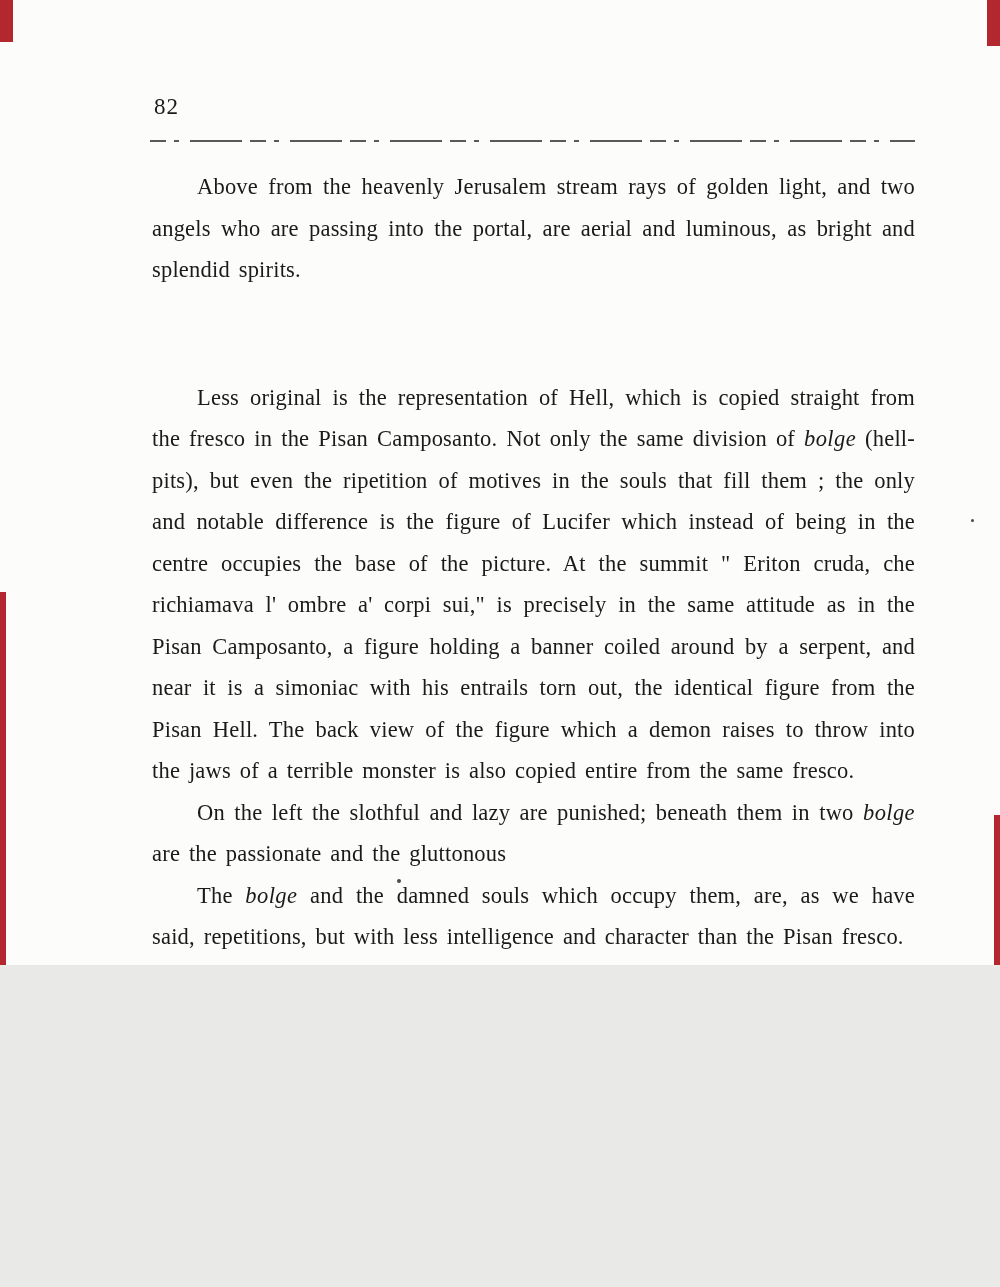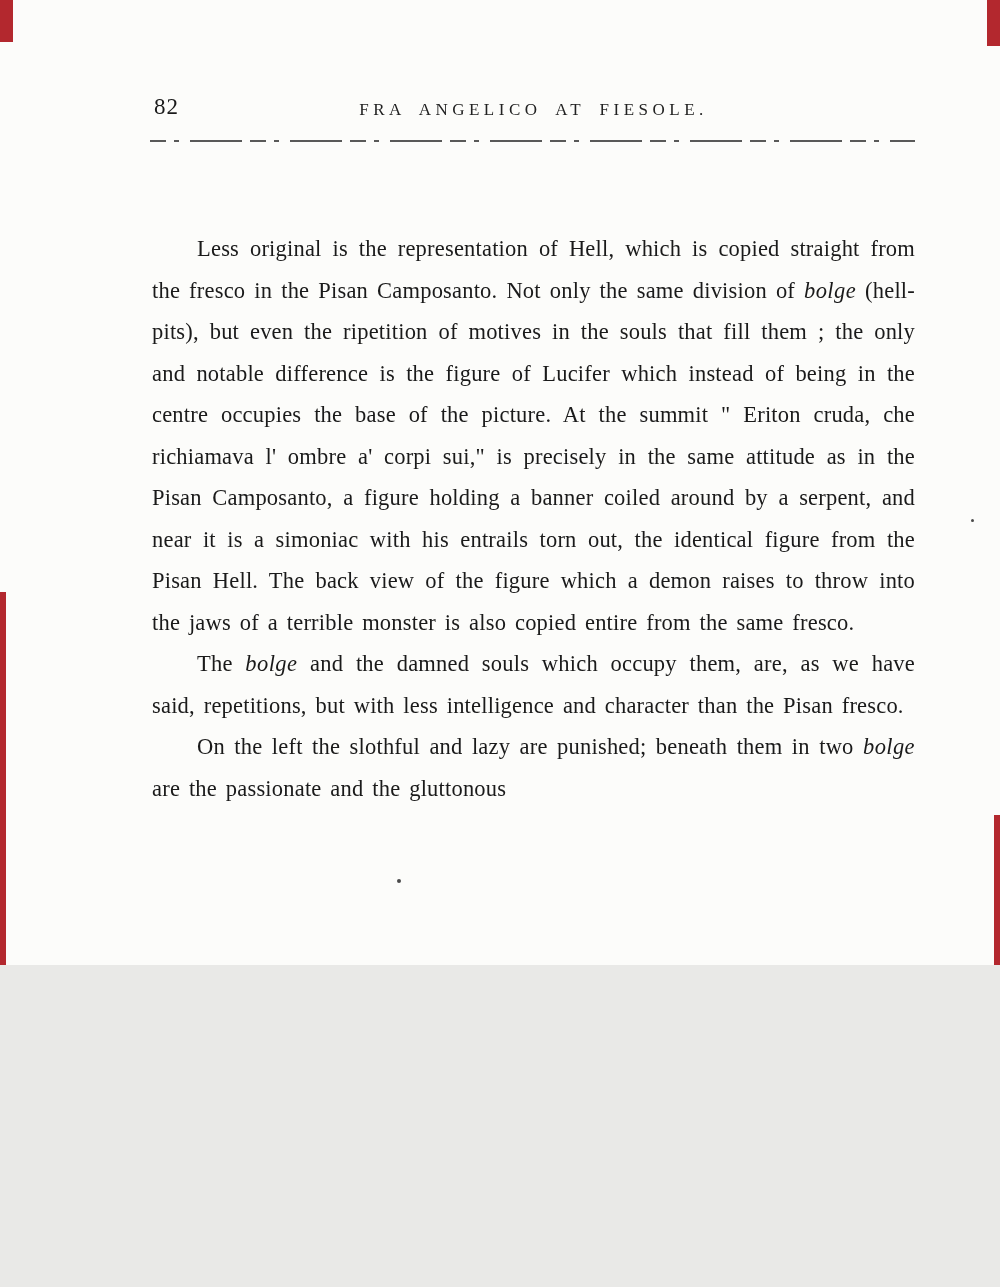--- a/index.html
+++ b/index.html
@@ -92,24 +92,24 @@
 
   <div class="artifact mark-tl"></div>
   <div class="artifact mark-tr"></div>
   <div class="artifact mark-left"></div>
   <div class="artifact mark-br"></div>
   <div class="speck speck-1"></div>
   <div class="speck speck-2"></div>
 
   <div class="running-head">
     <span class="page-number">82</span>
-    <span class="head-title">FRA ANGELICO AT FIESOLE.</span>
   </div>
 
   <div class="head-rule"></div>
 
   <div class="body-text">
+    <p class="para"><span>Above from the heavenly Jerusalem stream rays of golden light, and two angels who are passing into the portal, are aerial and luminous, as bright and splendid spirits.</span></p>
     <p class="para section-gap"><span>Less original is the representation of Hell, which is copied straight from the fresco in the Pisan Camposanto. Not only the same division of </span><em>bolge</em><span> (hell-pits), but even the ripetition of motives in the souls that fill them ; the only and notable difference is the figure of Lucifer which instead of being in the centre occupies the base of the picture. At the summit " Eriton cruda, che richiamava l' ombre a' corpi sui," is precisely in the same attitude as in the Pisan Camposanto, a figure holding a banner coiled around by a serpent, and near it is a simoniac with his entrails torn out, the identical figure from the Pisan Hell. The back view of the figure which a demon raises to throw into the jaws of a terrible monster is also copied entire from the same fresco.</span></p>
+    <p class="para"><span>On the left the slothful and lazy are punished; beneath them in two </span><em>bolge</em><span> are the passionate and the gluttonous</span></p>
     <p class="para"><span>The </span><em>bolge</em><span> and the damned souls which occupy them, are, as we have said, repetitions, but with less intelligence and character than the Pisan fresco.</span></p>
-    <p class="para"><span>On the left the slothful and lazy are punished; beneath them in two </span><em>bolge</em><span> are the passionate and the gluttonous</span></p>
   </div>
 
 </div>
 
 </body></html>

